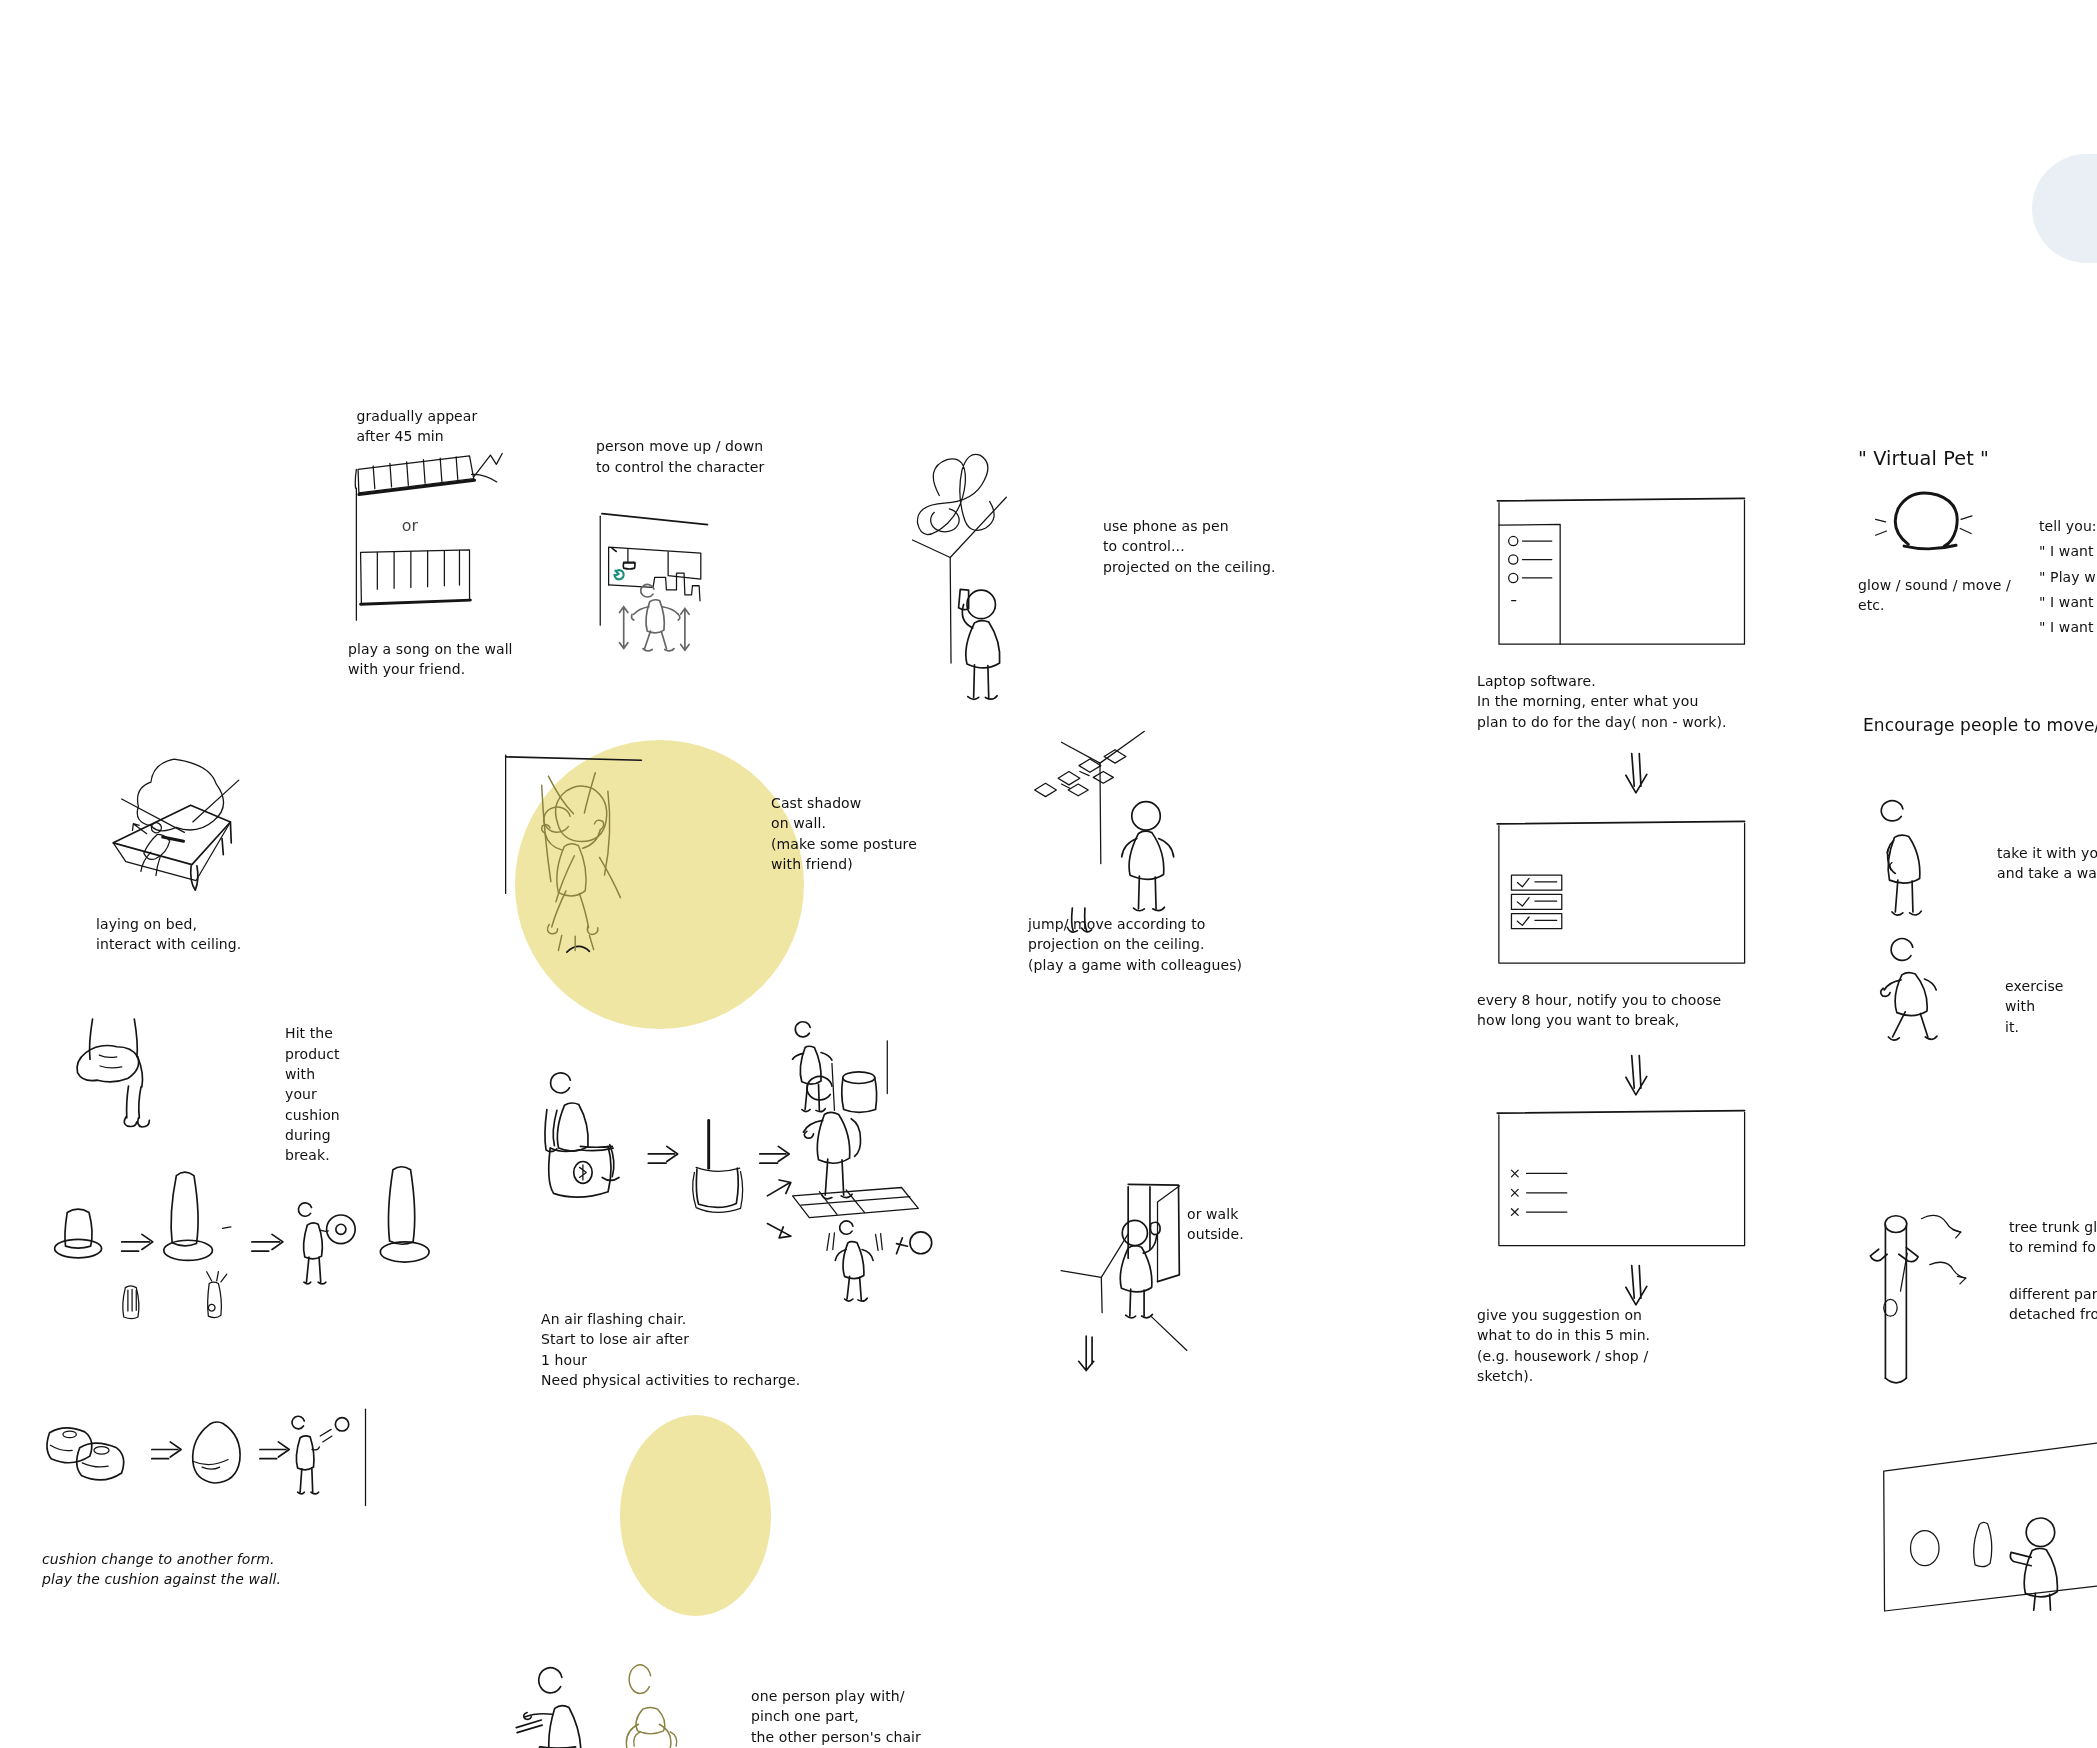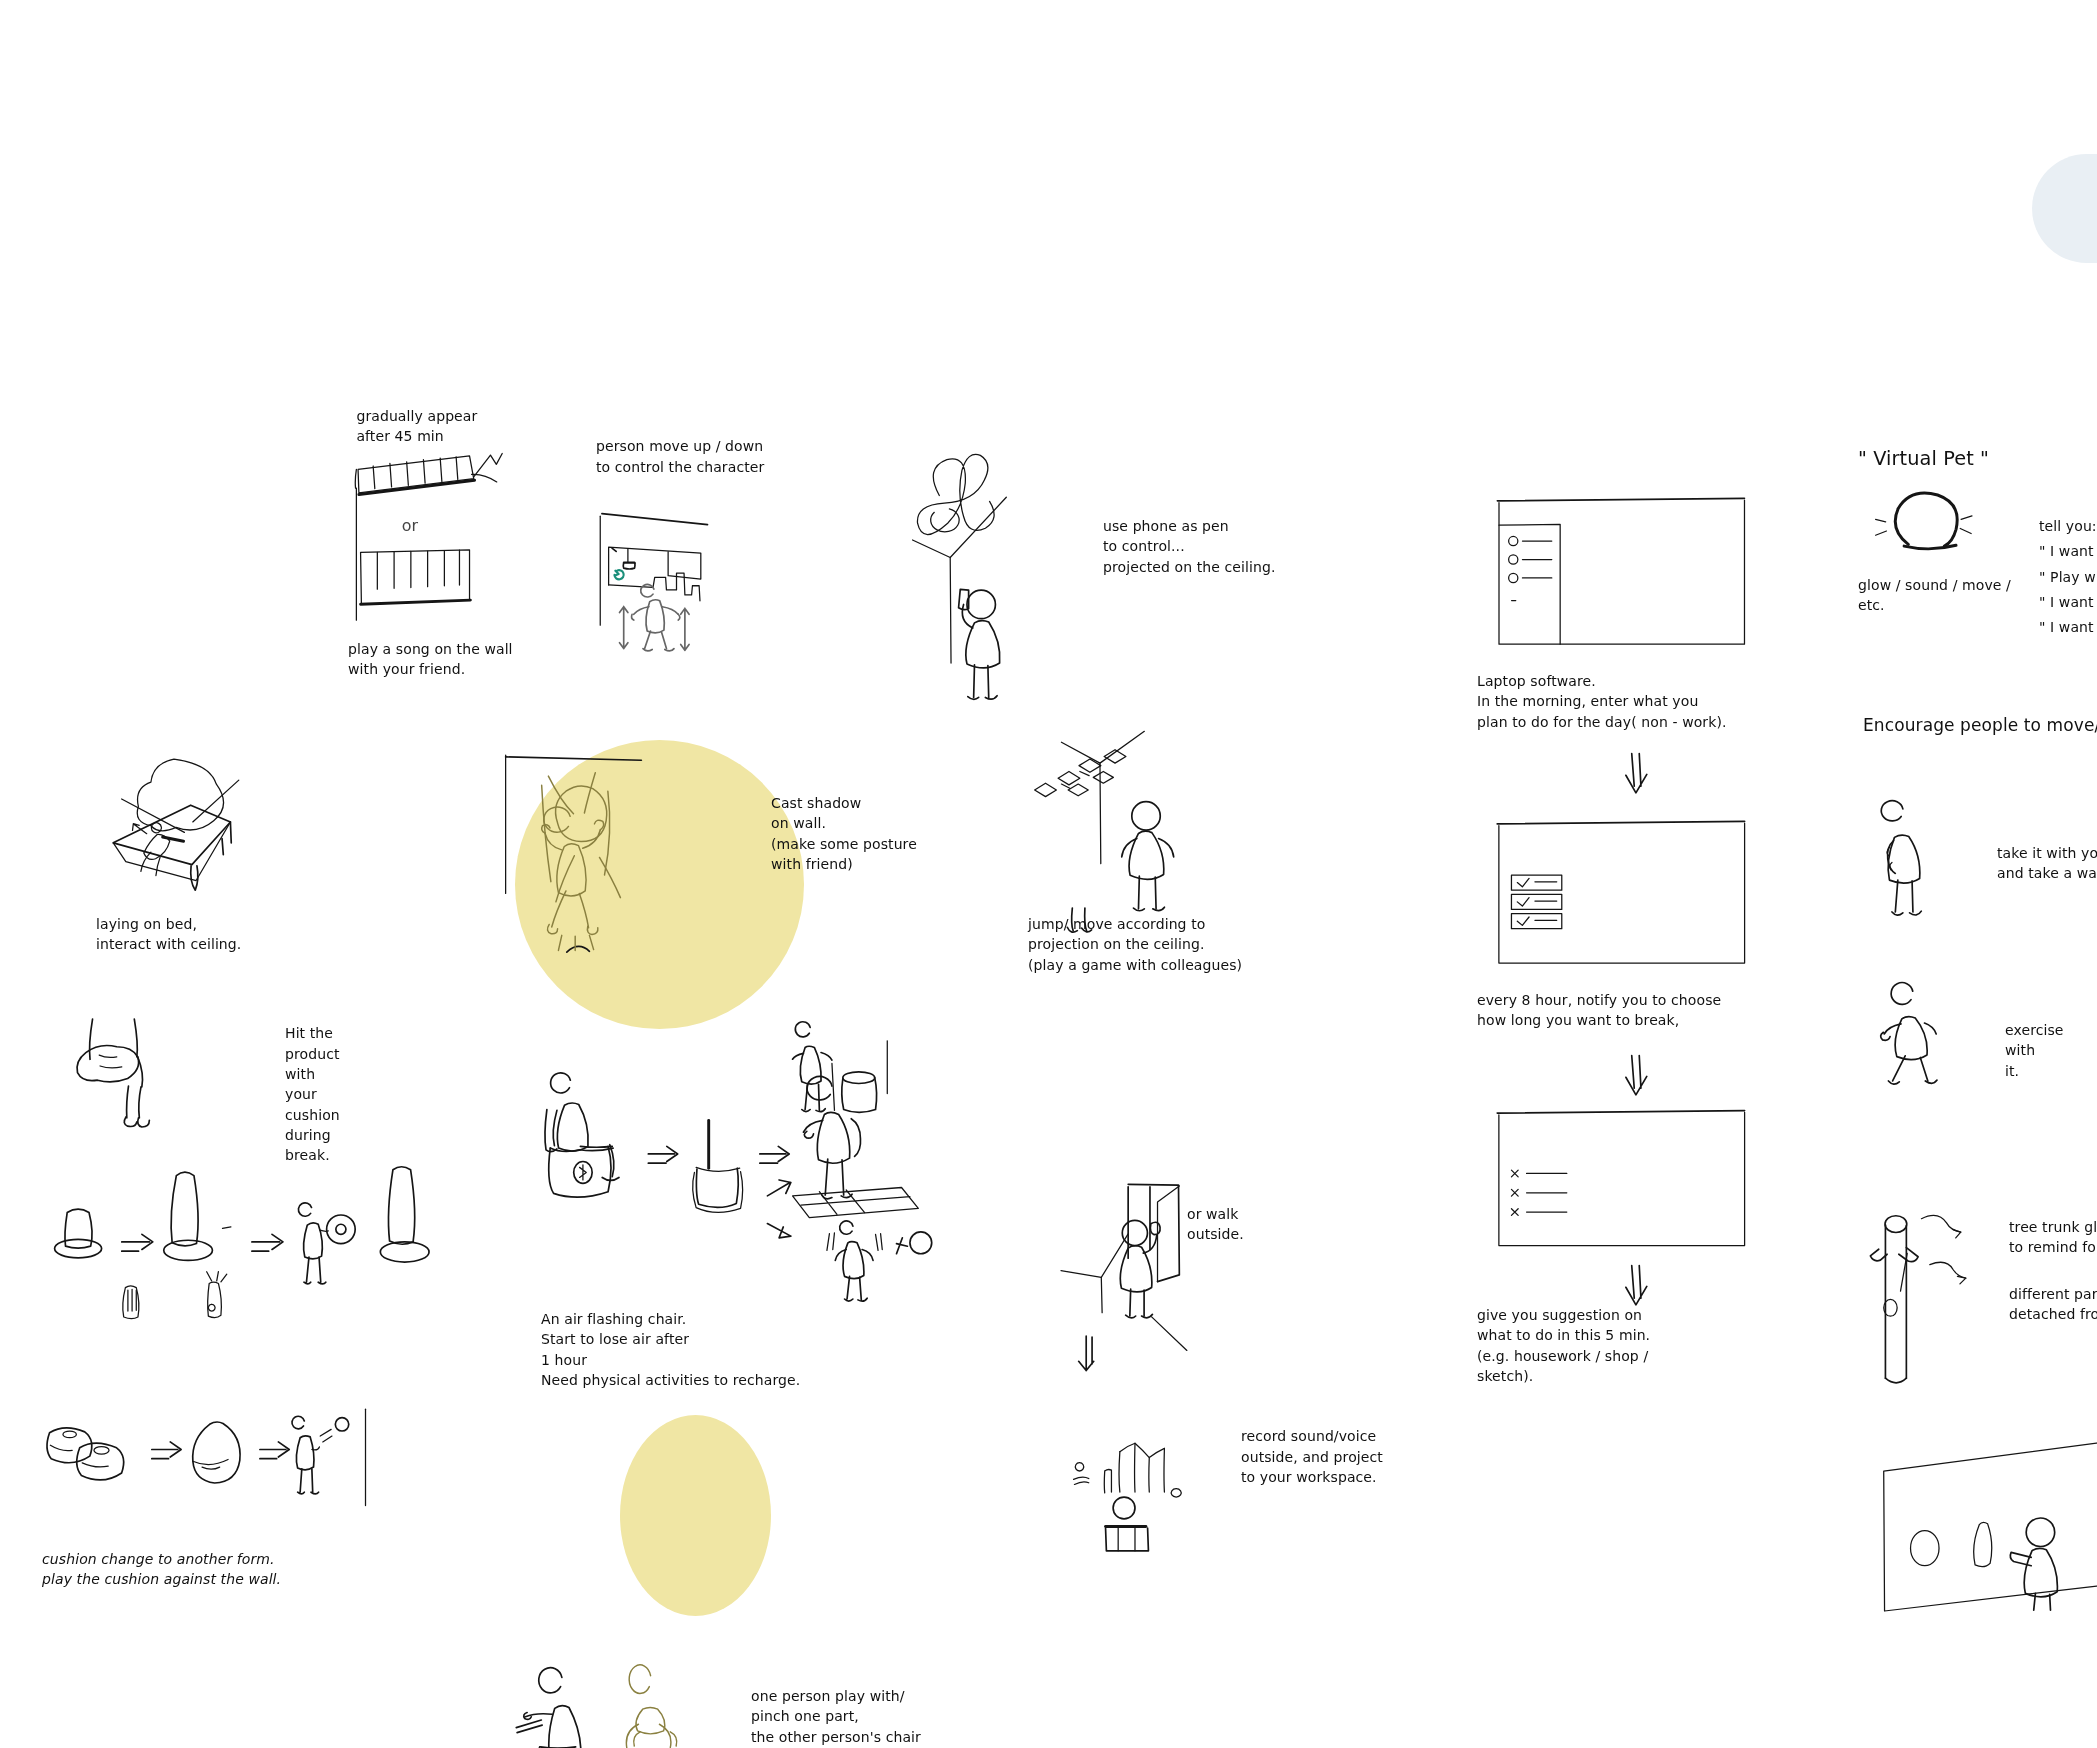--- a/index.html
+++ b/index.html
@@ -374,41 +374,20 @@
       <path class="ink" d="M166 234 l-2 64 M198 236 l0 62"></path>
       <path class="ink" d="M154 296 q14 12 24 2 M192 298 q16 10 26 -4"></path>
       <path class="ink thin" d="M216 300 L300 380"></path>
     </g>
     <path class="ink" d="M60 346 L60 428 M60 428 l-18 -22 M60 428 l18 -22 M74 348 L74 412"></path>
   </svg>
   <div class="hw m" style="position:absolute;left:126px;top:12.6px;">or walk
 outside.</div>
 </div>
 
-<div class="cell" style="left:1061px;top:1418px;">
-  <svg width="227" height="143" viewBox="0 0 540 340">
-    <g>
-      <path class="ink thin" d="M140 80 q-4 60 0 96 M176 60 q-2 80 0 116 M210 94 q-2 50 0 82 M246 72 q-2 70 0 104"></path>
-      <path class="ink thin" d="M140 80 q18 -14 36 -20 M176 60 q18 16 34 34 M210 94 q18 -14 36 -22"></path>
-      <path class="ink thin" d="M104 126 q-2 34 0 52 M120 124 q0 30 0 52 M104 126 q8 -6 16 -2"></path>
-      <path class="ink thin" d="M44 106 a10 10 0 1 0 0.1 0"></path>
-      <path class="ink thin" d="M30 146 q22 -10 36 -2 M32 158 q20 -10 34 -4"></path>
-      <path class="ink thin" d="M274 168 a12 10 0 1 0 0.1 0"></path>
-    </g>
-    <g>
-      <circle class="ink fillnone" cx="150" cy="214" r="26"></circle>
-      <path class="ink thick" d="M106 258 L202 258"></path>
-      <path class="ink" d="M106 262 L108 316 L208 316 L206 262"></path>
-      <path class="ink thin" d="M136 262 L136 316 M176 262 L176 316"></path>
-    </g>
-  </svg>
-  <div class="hw m" style="position:absolute;left:180px;top:8.4px;width:218px;">record sound/voice
-outside, and project
-to your workspace.</div>
-</div>
 
 <div class="cell" style="left:1493px;top:495px;">
   <svg width="260" height="155" viewBox="0 0 620 370">
     <path class="ink" d="M10 14 L600 8"></path>
     <path class="ink thin" d="M14 18 L14 356 M600 12 L600 356 M14 356 L600 356"></path>
     <path class="ink thin" d="M14 72 L160 70 M160 70 L160 356"></path>
     <circle class="ink thin fillnone" cx="48" cy="110" r="11"></circle>
     <circle class="ink thin fillnone" cx="48" cy="154" r="11"></circle>
     <circle class="ink thin fillnone" cx="48" cy="198" r="11"></circle>
     <path class="ink thin" d="M70 110 L140 110 M70 154 L140 154 M70 198 L140 198"></path>
@@ -501,21 +480,21 @@
     <path class="ink" d="M56 96 q-22 56 -12 102 q40 16 72 -4 q4 -56 -26 -100 q-18 -8 -34 2z"></path>
     <path class="ink" d="M54 104 q-18 16 -14 44 q4 26 18 34"></path>
     <path class="ink thin" d="M44 120 q-10 10 -2 20 M50 156 q-10 8 -2 18"></path>
     <path class="ink" d="M64 198 l-6 76 M98 200 l2 74"></path>
     <path class="ink" d="M50 274 q12 14 26 2 M92 276 q18 12 28 -4"></path>
   </svg>
   <div class="hw m" style="position:absolute;left:126px;top:46px;width:168px;">take it with you
 and take a walk</div>
 </div>
 
-<div class="cell" style="left:1875px;top:982px;">
+<div class="cell" style="left:1875px;top:938px;">
   <svg width="109" height="109" viewBox="0 0 260 260">
     <path class="ink" d="M86 42 a26 26 0 1 1 4 -20"></path>
     <path class="ink" d="M64 88 q-24 50 -12 90 q40 16 72 -4 q4 -48 -28 -88 q-18 -8 -32 2z"></path>
     <path class="ink" d="M62 100 q-30 6 -40 24 M20 120 q-12 8 -2 18 q14 4 18 -8"></path>
     <path class="ink" d="M118 98 q22 8 28 26"></path>
     <path class="ink" d="M72 176 l-30 60 M108 180 l18 56"></path>
     <path class="ink" d="M32 236 q12 14 26 2 M120 236 q18 12 28 -2"></path>
   </svg>
   <div class="hw m" style="position:absolute;left:130px;top:38px;">exercise with
 it.</div>

